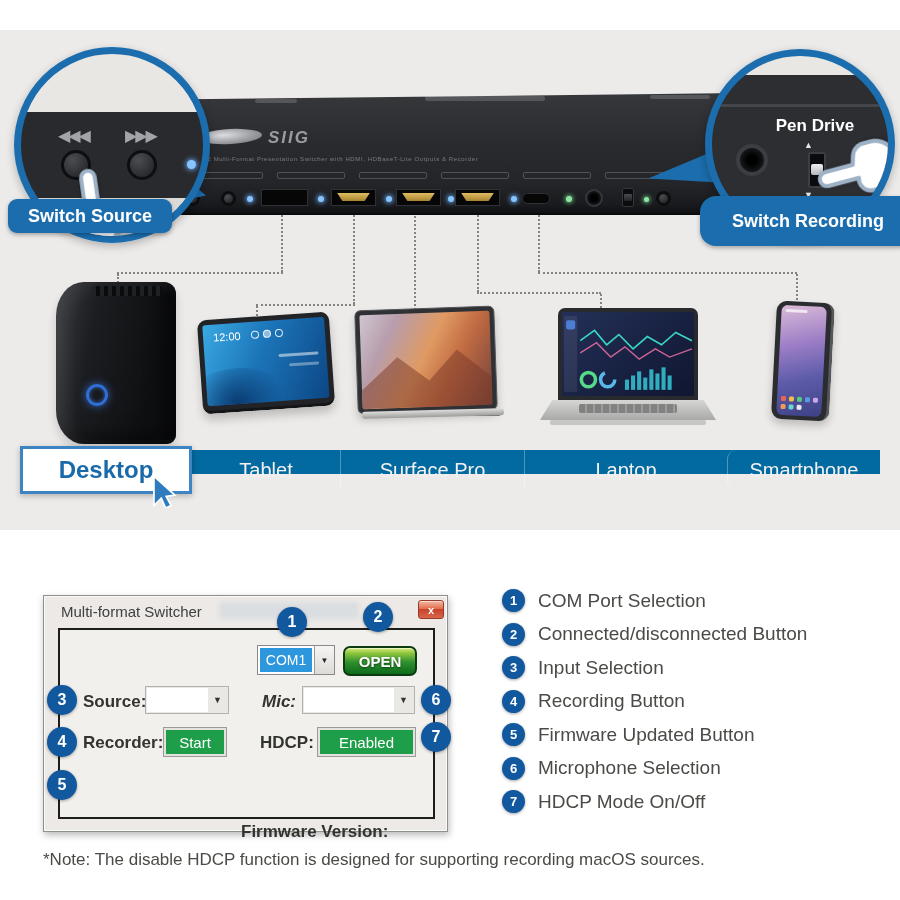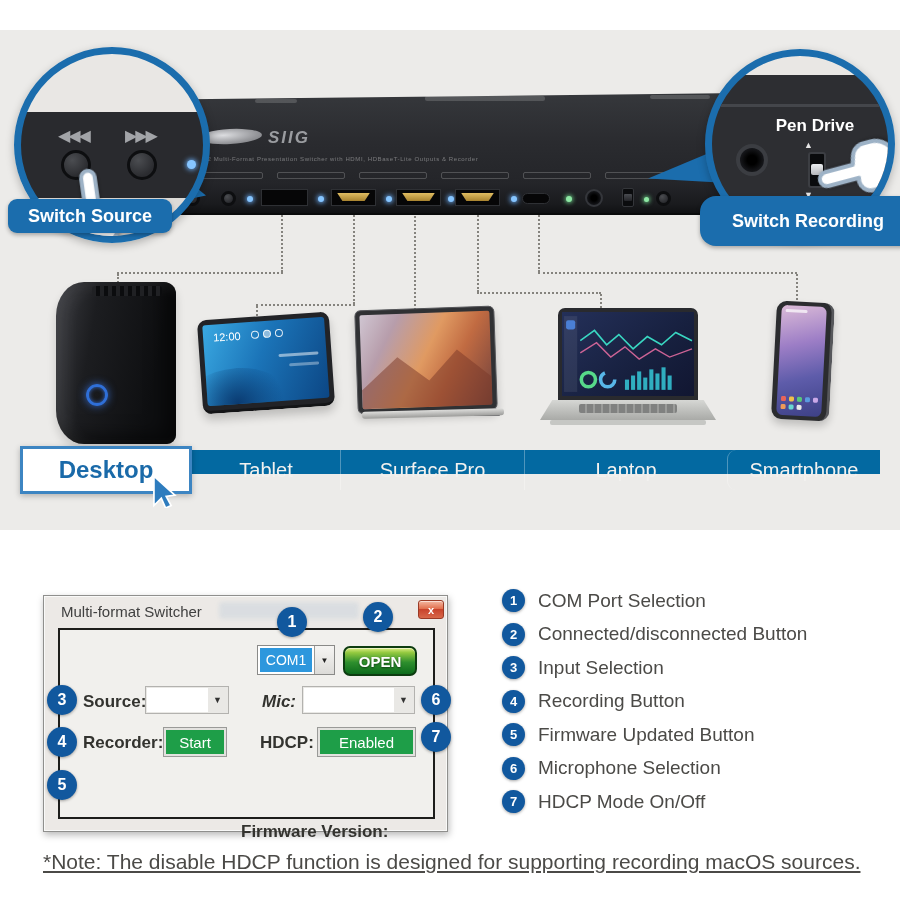--- a/index.html
+++ b/index.html
@@ -115,21 +115,21 @@
   .drop { background:#e9e8e5; border:1px solid #b3b2af; z-index:8; position:absolute; }
   .drop .white { position:absolute; left:1px; top:1px; bottom:1px; background:#fff; }
   .drop .arr { position:absolute; right:6px; top:50%; transform:translateY(-50%); font-size:9px; color:#333; }
   .winbtn { border:1px solid #9a9a98; box-shadow:inset 0 0 0 2px #e3e2df; color:#fff; font-size:15px; z-index:8;
     display:flex; align-items:center; justify-content:center; }
   .winbtn.green { background:#1e9e48; }
   .winbtn.navy { background:#2b3162; font-weight:bold; }
   .legend-row { display:flex; align-items:center; gap:13px; height:23px; }
   .legend-row .bdg { width:23px; height:23px; font-size:13px; flex:0 0 23px; }
   .legend-row .txt { font-size:19px; color:#4b4a47; white-space:nowrap; }
-  .note { font-size:21px; color:#4b4a47;text-decoration:underline; }
+  .note { font-size:17px; color:#4b4a47; }
 </style>
 </head>
 <body>
 
 <div id="stage">
 
   <div class="abs top-band"></div>
 
   <div class="abs dev-top"></div>
   <div class="abs dev-front"></div>

